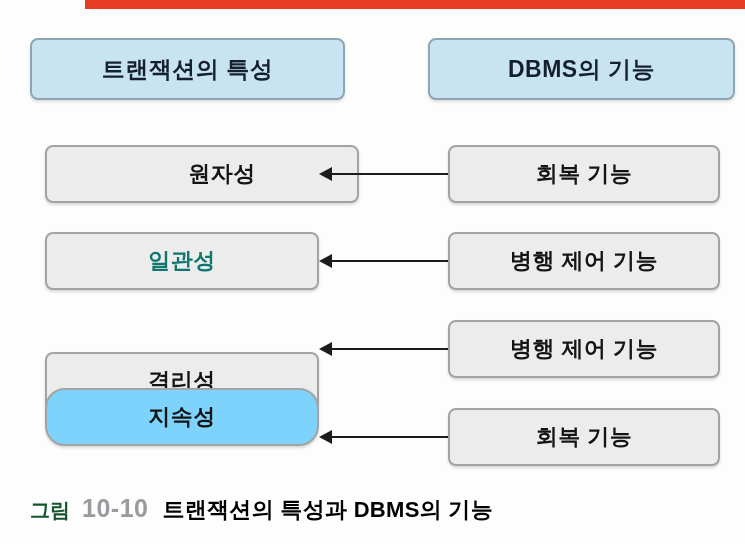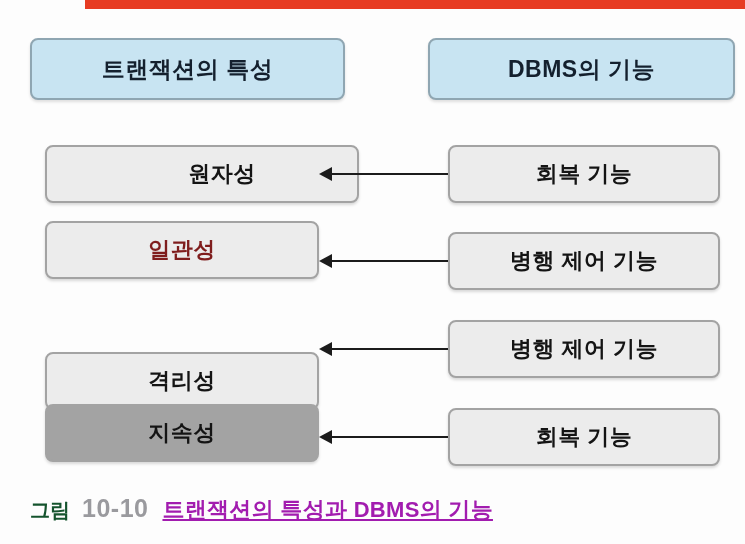--- a/index.html
+++ b/index.html
@@ -69,34 +69,34 @@
   <div class="topbar" style="background: rgb(231, 60, 35);"></div>
 
   <div class="hdr hdr-left" style="background: rgb(200, 228, 242); border-color: rgb(143, 166, 178); color: rgb(20, 32, 46);">트랜잭션의 특성</div>
   <div class="hdr hdr-right" style="background: rgb(200, 228, 242); border-color: rgb(143, 166, 178); color: rgb(20, 32, 46);">DBMS의 기능</div>
 
   <div class="rowbox colL" style="top: 145px; background: rgb(236, 236, 236); border-color: rgb(163, 163, 163); color: rgb(20, 20, 20); padding-left: 40px;">원자성</div>
   <div class="arrow-line" style="top: 173px; background: rgb(28, 28, 28);"></div>
   <div class="arrow-head" style="top: 167px; border-right-color: rgb(28, 28, 28);"></div>
   <div class="rowbox colR" style="top: 145px; background: rgb(236, 236, 236); border-color: rgb(163, 163, 163); color: rgb(20, 20, 20);">회복 기능</div>
 
-  <div class="rowbox colL" style="top: 221px; background: rgb(236, 236, 236); border-color: rgb(163, 163, 163); color: #7f1d1d;">일관성</div>
+  <div class="rowbox colL" style="top: 232px; background: rgb(236, 236, 236); border-color: rgb(163, 163, 163); color: #0f766e;">일관성</div>
   <div class="arrow-line" style="top: 260px; background: rgb(28, 28, 28);"></div>
   <div class="arrow-head" style="top: 254px; border-right-color: rgb(28, 28, 28);"></div>
   <div class="rowbox colR" style="top: 232px; background: rgb(236, 236, 236); border-color: rgb(163, 163, 163); color: rgb(20, 20, 20);">병행 제어 기능</div>
 
   <div class="rowbox colL" style="top: 320px; background: rgb(236, 236, 236); border-color: rgb(163, 163, 163); color: rgb(20, 20, 20); margin-top: 32px;">격리성</div>
   <div class="arrow-line" style="top: 348px; background: rgb(28, 28, 28);"></div>
   <div class="arrow-head" style="top: 342px; border-right-color: rgb(28, 28, 28);"></div>
   <div class="rowbox colR" style="top: 320px; background: rgb(236, 236, 236); border-color: rgb(163, 163, 163); color: rgb(20, 20, 20);">병행 제어 기능</div>
 
-  <div class="rowbox colL" style="top: 404px; background: #a3a3a3; border-color: rgb(163, 163, 163); color: rgb(20, 20, 20);">지속성</div>
+  <div class="rowbox colL" style="top: 388px; background: #7dd3fc; border-color: rgb(163, 163, 163); color: rgb(20, 20, 20); border-radius: 20px;">지속성</div>
   <div class="arrow-line" style="top: 436px; background: rgb(28, 28, 28);"></div>
   <div class="arrow-head" style="top: 430px; border-right-color: rgb(28, 28, 28);"></div>
   <div class="rowbox colR" style="top: 408px; background: rgb(236, 236, 236); border-color: rgb(163, 163, 163); color: rgb(20, 20, 20);">회복 기능</div>
 
   <div class="caption">
     <span class="cap-label" style="color: #14532d;">그림</span>
     <span class="cap-number" style="color: rgb(154, 154, 158);">10-10</span>
-    <span class="cap-title" style="color: #a21caf; text-decoration: underline;">트랜잭션의 특성과 DBMS의 기능</span>
+    <span class="cap-title" style="color: #000000;">트랜잭션의 특성과 DBMS의 기능</span>
   </div>
 
 </div>
 
 </body></html>

